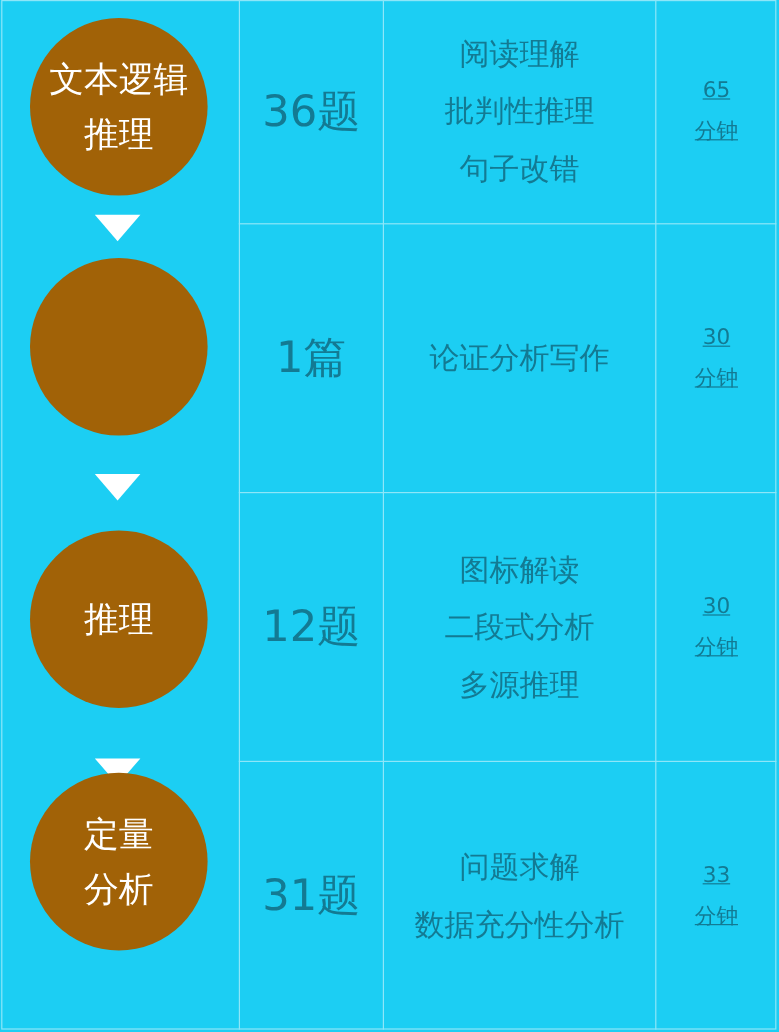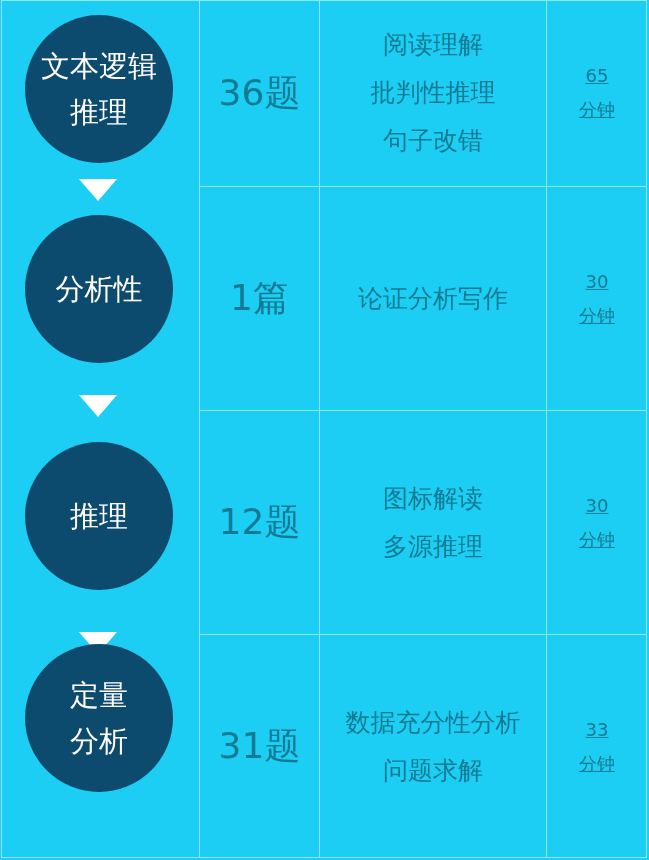--- a/index.html
+++ b/index.html
@@ -9,21 +9,21 @@
       font-family: "DejaVu Sans", "Liberation Sans", sans-serif;
     }
     .frame {
       position: absolute; left: 1px; top: 0; width: 646px; height: 858px;
       box-sizing: border-box; border: 1px solid #8ee6f8;
     }
     .vline { position: absolute; top: 0; width: 1px; height: 858px; background: #8ee6f8; }
     .hline { position: absolute; height: 1px; background: #8ee6f8; }
     .circle {
       position: absolute; left: 25px; width: 148px; height: 148px; border-radius: 50%;
-      background: #0c4a6e; color: #ffffff;
+      background: #a16207; color: #ffffff;
       display: flex; flex-direction: column; align-items: center; justify-content: center;
       font-size: 29px; line-height: 46px; text-align: center;
     }
     .tri {
       position: absolute; left: 79px; width: 0; height: 0;
       border-left: 19px solid transparent; border-right: 19px solid transparent;
       border-top: 22px solid #ffffff;
     }
     .cell {
       position: absolute; display: flex; flex-direction: column;
@@ -59,21 +59,20 @@
   <span>阅读理解</span>
   <span>批判性推理</span>
   <span>句子改错</span>
 </div>
 <div class="cell time" style="left:547px; top:0; width:100px; height:186px">
   <span>65</span>
   <span>分钟</span>
 </div>
 
 <div class="circle" style="top:215px">
-  <span>分析性</span>
 </div>
 <div class="tri" style="top:395px"></div>
 <div class="cell count" style="left:200px; top:187px; width:119px; height:223px">
   <span>1篇</span>
 </div>
 <div class="cell topics" style="left:320px; top:187px; width:226px; height:223px">
   <span>论证分析写作</span>
 </div>
 <div class="cell time" style="left:547px; top:187px; width:100px; height:223px">
   <span>30</span>
@@ -82,34 +81,35 @@
 
 <div class="circle" style="top:442px">
   <span>推理</span>
 </div>
 <div class="tri" style="top:632px"></div>
 <div class="cell count" style="left:200px; top:411px; width:119px; height:223px">
   <span>12题</span>
 </div>
 <div class="cell topics" style="left:320px; top:411px; width:226px; height:223px">
   <span>图标解读</span>
+  <span>二段式分析</span>
   <span>多源推理</span>
 </div>
 <div class="cell time" style="left:547px; top:411px; width:100px; height:223px">
   <span>30</span>
   <span>分钟</span>
 </div>
 
 <div class="circle" style="top:644px">
   <span>定量</span>
   <span>分析</span>
 </div>
 <div class="cell count" style="left:200px; top:635px; width:119px; height:223px">
   <span>31题</span>
 </div>
 <div class="cell topics" style="left:320px; top:635px; width:226px; height:223px">
+  <span>问题求解</span>
   <span>数据充分性分析</span>
-  <span>问题求解</span>
 </div>
 <div class="cell time" style="left:547px; top:635px; width:100px; height:223px">
   <span>33</span>
   <span>分钟</span>
 </div>
 
 </body></html>

